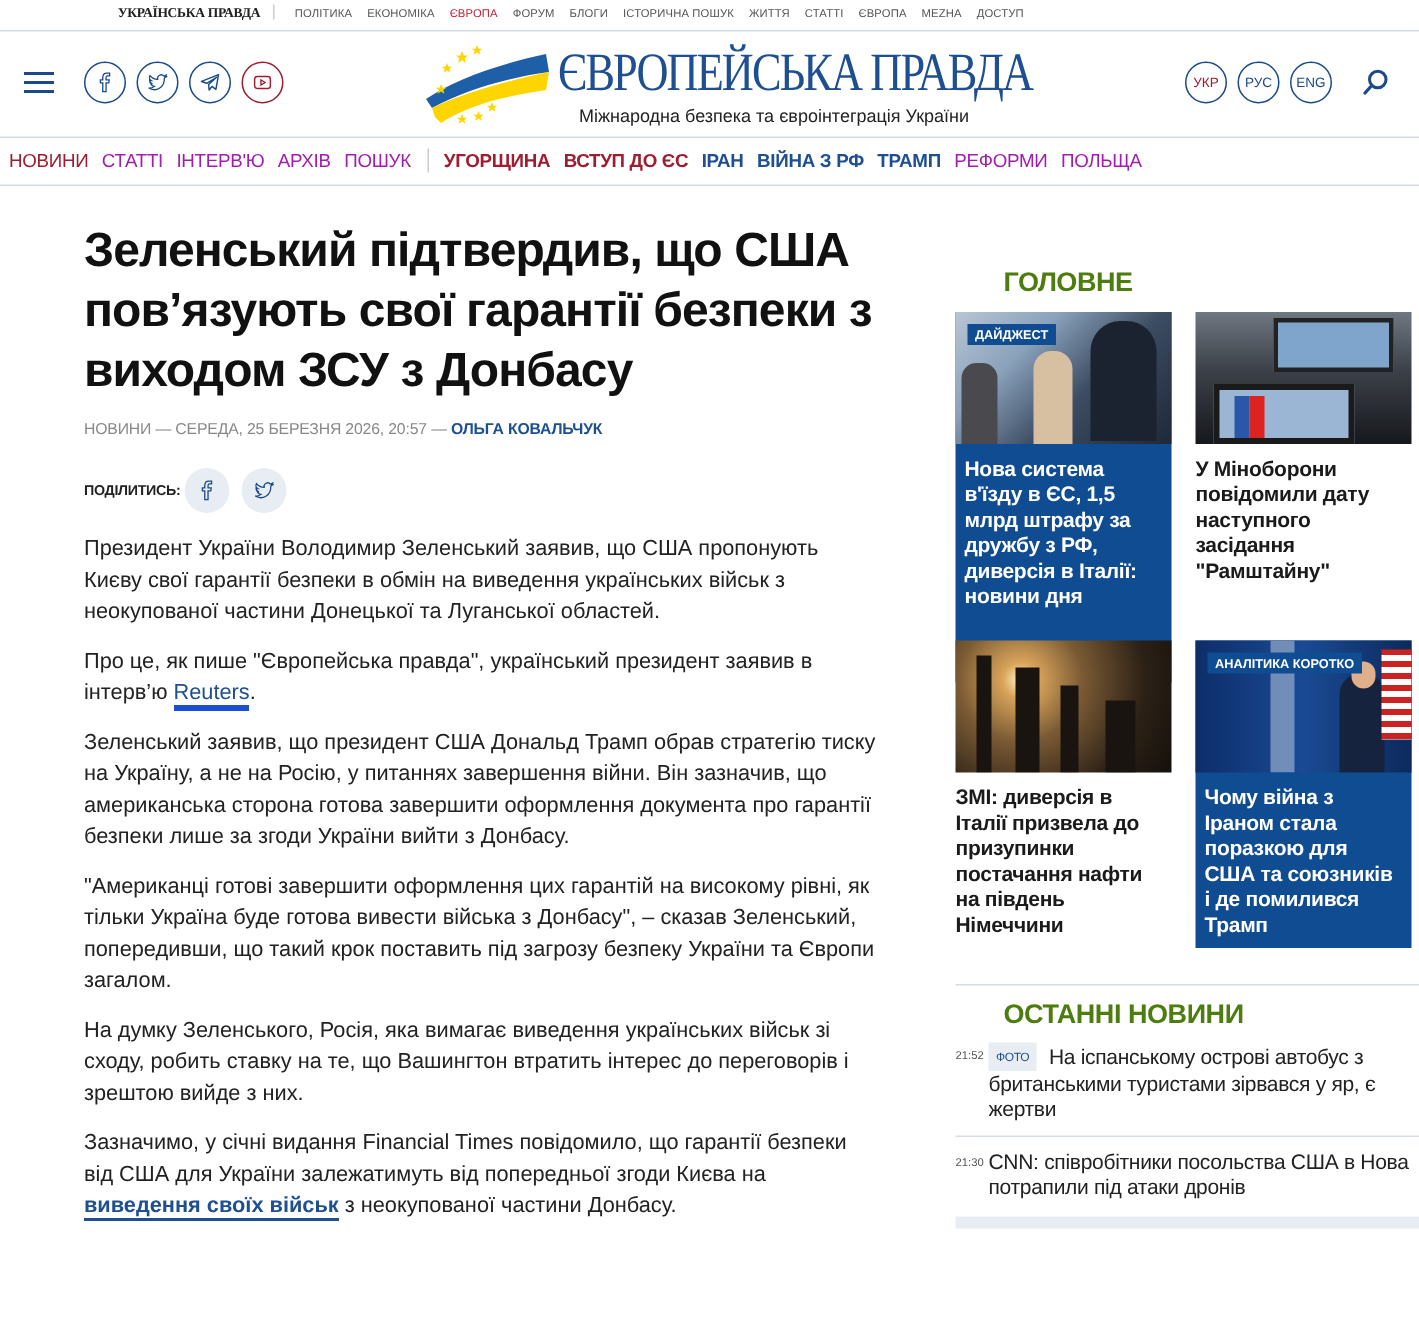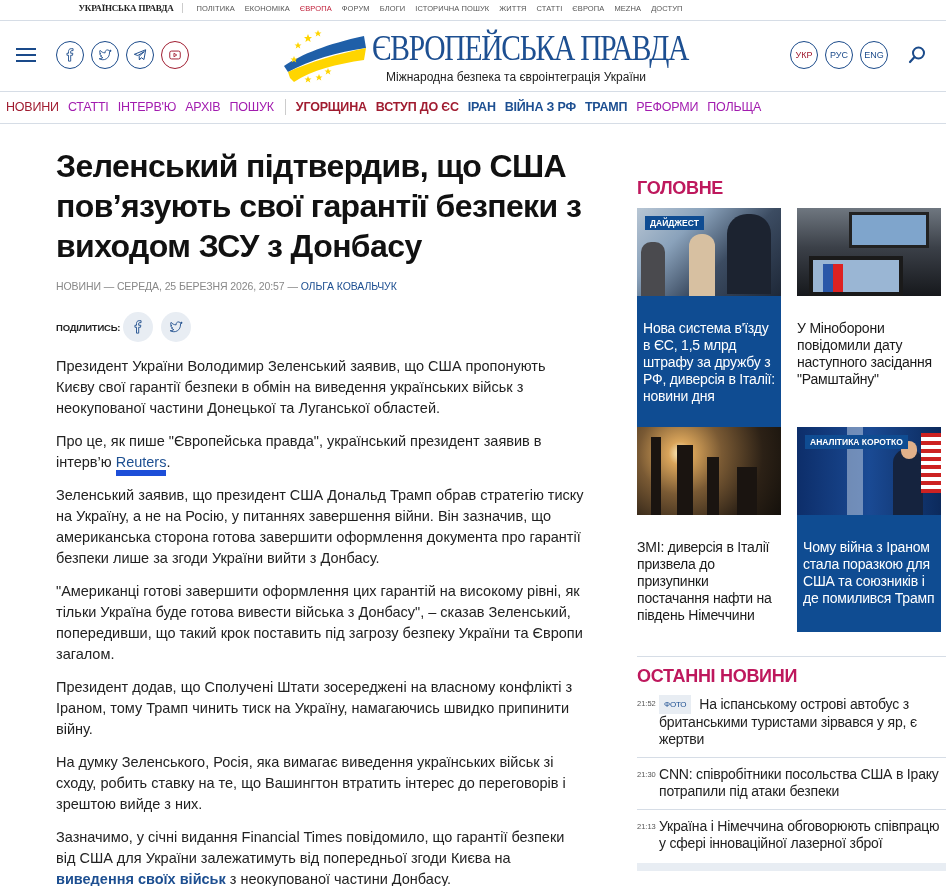--- a/index.html
+++ b/index.html
@@ -39,36 +39,36 @@
   .mainnav a.plain { color: #a01c30; }
   .mainnav a.plain2 { color: #a21caf; }
   .mainnav a.hot-red { color: #a01c30; font-weight: bold; text-align: right; }
   .mainnav a.hot-blue { color: #1d4f91; font-weight: bold; }
   .mainnav .sep { width: 1px; height: 16px; background: #ccc; margin: 0 10px 0 2px; }
 
   
   .article { position: absolute; left: 56px; top: 146px; width: 530px; }
   .title { font-size: 32px; font-weight: bold; line-height: 40px; color: #111; letter-spacing: -0.6px; }
   .meta { margin-top: 14px; font-size: 10.5px; color: #888; letter-spacing: -0.1px; }
-  .meta .author { color: #1d4f91; font-weight: normal; }
+  .meta .author { color: #1d4f91; font-weight: bold; }
   .share { margin-top: 20px; display: flex; align-items: center; height: 30px; }
   .share .lbl { font-size: 9.5px; font-weight: bold; color: #222; margin-right: 3px; letter-spacing: -0.2px; }
   .share .btn { width: 30px; height: 30px; border-radius: 50%; background: #e8edf3; display: flex; align-items: center; justify-content: center; margin-right: 8px; color: #1a4a8a; }
   .share .btn svg { width: 14px; height: 14px; }
   .body { margin-top: 14px; font-size: 14.5px; line-height: 21px; color: #222; }
   .body p { margin-bottom: 12px; }
-  .body a.lnk { color: #1d4f91; text-decoration: none; border-bottom: 6px solid #1d4ed8; text-align: right; }
+  .body a.lnk { color: #1d4f91; text-decoration: none; border-bottom: 4px solid #1d4ed8; text-align: right; }
   .body a.lnkb { color: #1d4f91; font-weight: bold; text-decoration: none; border-bottom: 2px solid #1d4f91; }
 
   
   .side { position: absolute; left: 637px; top: 0; width: 309px; }
-  .sec-title { font-size: 18px; font-weight: bold; color: #be185d; letter-spacing: -0.3px; }
+  .sec-title { font-size: 18px; font-weight: bold; color: #4d7c0f; letter-spacing: -0.3px; margin-left: 32px; }
   .card { position: absolute; width: 144px; }
   .card .img { width: 144px; height: 88px; position: relative; overflow: hidden; }
-  .card .cap { font-size: 14px; font-weight: normal; line-height: 17px; padding: 24px 6px; letter-spacing: -0.2px; }
+  .card .cap { font-size: 14px; font-weight: bold; line-height: 17px; padding: 8px 6px; letter-spacing: -0.2px; }
   .card.blue { background: #0f4c92; }
   .card.blue .cap { color: #fff; }
   .card .cap.dark { color: #1a1a1a; padding-left: 0; }
   .tag { position: absolute; left: 8px; top: 8px; background: #0f4c92; color: #fff; font-size: 8.5px; font-weight: bold; padding: 2px 5px; }
 
   .latest { position: absolute; left: 637px; top: 666px; width: 309px; }
   .news { border-top: 1px solid #d6dde6; padding: 8px 0 9px 0; display: flex; }
   .news .time { font-size: 7.5px; color: #555; width: 22px; flex: none; padding-top: 4px; }
   .news .txt { font-size: 14px; line-height: 17px; color: #222; letter-spacing: -0.2px; }
   .news .badge { display: inline-block; background: #e8edf3; color: #1d4f91; font-size: 8px; padding: 1px 5px; margin-right: 8px; vertical-align: 2px; }
@@ -190,21 +190,20 @@
       <svg viewBox="0 0 16 16">
           <path d="M15 3.5c-.5.2-1 .4-1.6.4.6-.3 1-.9 1.2-1.5-.5.3-1.1.5-1.7.7a2.8 2.8 0 0 0-4.8 2.5C5.8 5.5 3.7 4.4 2.3 2.7c-.8 1.3-.4 3 .9 3.8-.4 0-.9-.1-1.2-.3 0 1.4 1 2.6 2.2 2.8-.4.1-.9.1-1.3 0 .4 1.1 1.4 1.9 2.6 2-1.2.9-2.7 1.4-4.2 1.2 5.5 3.3 12.3-.3 11.9-7.6.6-.4 1.1-.9 1.5-1.5z" fill="none" stroke="currentColor" stroke-width="1"></path>
         </svg>
     </div>
   </div>
   <div class="body">
     <p>Президент України Володимир Зеленський заявив, що США пропонують Києву свої гарантії безпеки в обмін на виведення українських військ з неокупованої частини Донецької та Луганської областей.</p>
     <p><span>Про це, як пише "Європейська правда", український президент заявив в інтерв’ю </span><a class="lnk">Reuters</a><span>.</span></p>
     <p>Зеленський заявив, що президент США Дональд Трамп обрав стратегію тиску на Україну, а не на Росію, у питаннях завершення війни. Він зазначив, що американська сторона готова завершити оформлення документа про гарантії безпеки лише за згоди України вийти з Донбасу.</p>
     <p>"Американці готові завершити оформлення цих гарантій на високому рівні, як тільки Україна буде готова вивести війська з Донбасу", – сказав Зеленський, попередивши, що такий крок поставить під загрозу безпеку України та Європи загалом.</p>
-    <p>Президент додав, що Сполучені Штати зосереджені на власному конфлікті з Іраном, тому Трамп чинить тиск на Україну, намагаючись швидко припинити війну.</p>
     <p>На думку Зеленського, Росія, яка вимагає виведення українських військ зі сходу, робить ставку на те, що Вашингтон втратить інтерес до переговорів і зрештою вийде з них.</p>
     <p><span>Зазначимо, у січні видання Financial Times повідомило, що гарантії безпеки від США для України залежатимуть від попередньої згоди Києва на </span><a class="lnkb">виведення своїх військ</a><span> з неокупованої частини Донбасу.</span></p>
   </div>
 </div>
 
 <div class="side">
   <div class="sec-title" style="position:absolute; top:178px; left:0;">ГОЛОВНЕ</div>
 
   <div class="card blue" style="left:0; top:208px; height:247px;">
     <div class="img" style="background: linear-gradient(135deg,#b8c6d4 0%,#8aa2bb 30%,#3c4c62 60%,#1e2838 100%);">
@@ -251,20 +250,16 @@
 <div class="hr" style="top:656px; left:637px; width:309px;"></div>
 
 <div class="latest">
   <div class="sec-title" style="margin-bottom:6px;">ОСТАННІ НОВИНИ</div>
   <div class="news" style="border-top:none; padding-top:2px;">
     <span class="time">21:52</span>
     <span class="txt"><span class="badge">ФОТО</span><span>На іспанському острові автобус з британськими туристами зірвався у яр, є жертви</span></span>
   </div>
   <div class="news">
     <span class="time">21:30</span>
-    <span class="txt">CNN: співробітники посольства США в Іраку потрапили під атаки безпеки</span>
-  </div>
-  <div class="news">
-    <span class="time">21:13</span>
-    <span class="txt">Україна і Німеччина обговорюють співпрацю у сфері інноваційної лазерної зброї</span>
+    <span class="txt">CNN: співробітники посольства США в Нова потрапили під атаки дронів</span>
   </div>
   <div style="height:8px; background:#e8edf3; margin-top:2px;"></div>
 </div>
 
 </body></html>

